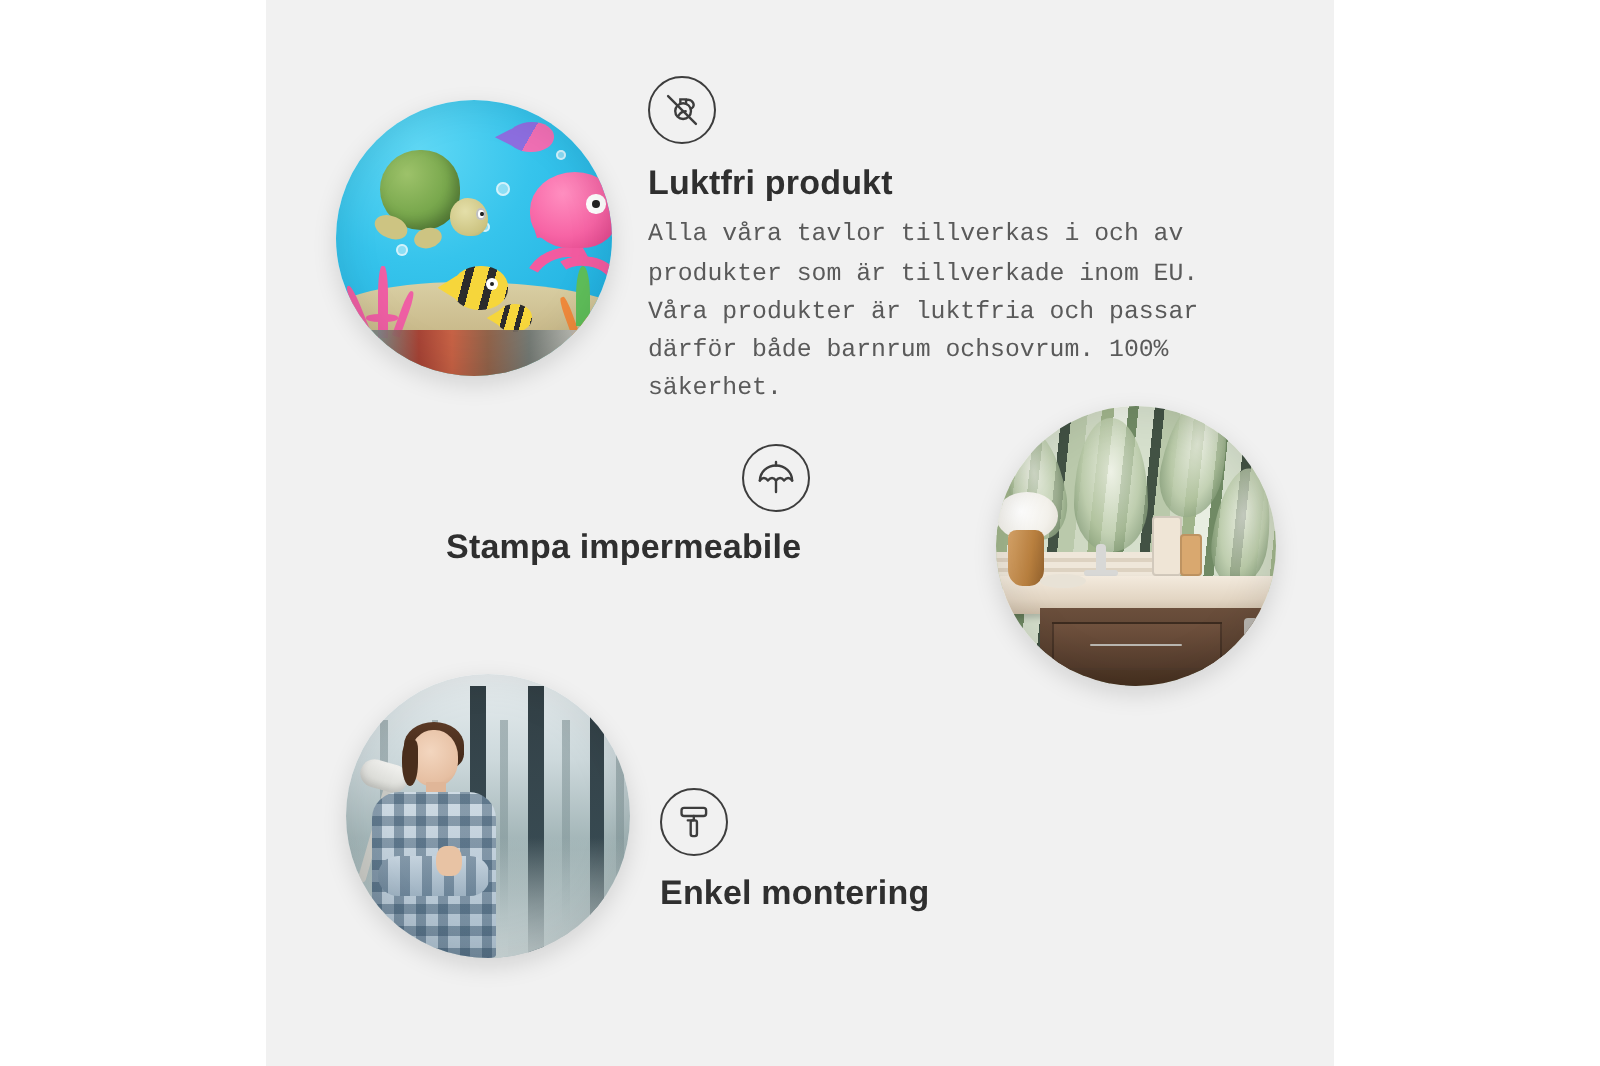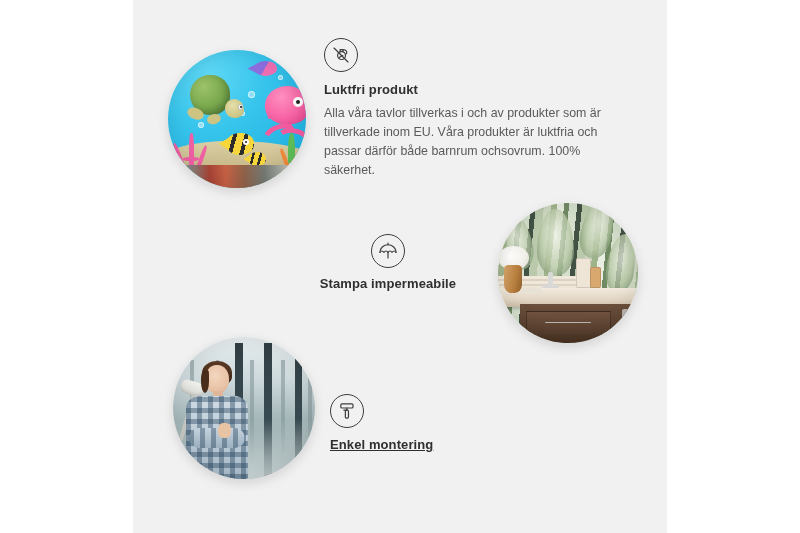--- a/index.html
+++ b/index.html
@@ -57,49 +57,50 @@
     border: 1.3px solid #3d3d3d;
     box-sizing: border-box;
     display: flex;
     align-items: center;
     justify-content: center;
   }
   .icon-badge svg { display: block; }
 
   
   .f-title {
-    font-size: 13px;
+    font-size: 17px;
     font-weight: bold;
     color: #2f2f2f;
     letter-spacing: 0.1px;
     margin: 0;
     line-height: 1.2;
   }
   .f-body {
     font-size: 12.4px;
     color: #5a5a5a;
     line-height: 1.55;
     margin: 0;
+    font-family: Liberation Mono, monospace;
   }
 
   
   #block-scent { left: 191px; top: 38px; width: 296px; }
   #block-scent .icon-badge { margin-bottom: 10px; }
   #block-scent .f-title { margin-bottom: 6px; }
 
   
-  #block-water { left: 90px; top: 234px; width: 330px; text-align: center; }
+  #block-water { left: 90px; top: 222px; width: 330px; text-align: left; }
   #block-water .icon-row { display:flex; justify-content:center; }
   #block-water .icon-badge { margin-bottom: 8px; }
   #block-water .f-title { margin-bottom: 5px; }
 
   
   #block-mount { left: 197px; top: 394px; width: 290px; }
   #block-mount .icon-badge { margin-bottom: 9px; }
-  #block-mount .f-title { margin-bottom: 4px; text-decoration: underline; }
+  #block-mount .f-title { margin-bottom: 4px; }
 
   
   #photo-ocean  { left: 35px;  top: 50px;  width: 138px; height: 138px; }
   #photo-bath   { left: 365px; top: 203px; width: 140px; height: 140px; }
   #photo-forest { left: 40px;  top: 337px; width: 142px; height: 142px; }
 
   
   .sea-bg {
     position: absolute; inset: 0;
     background:

